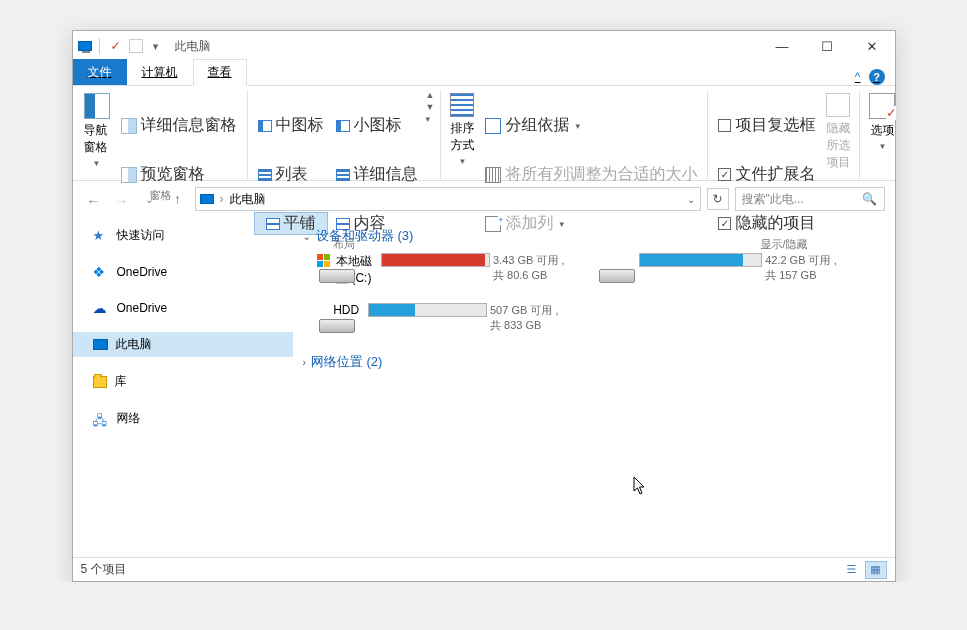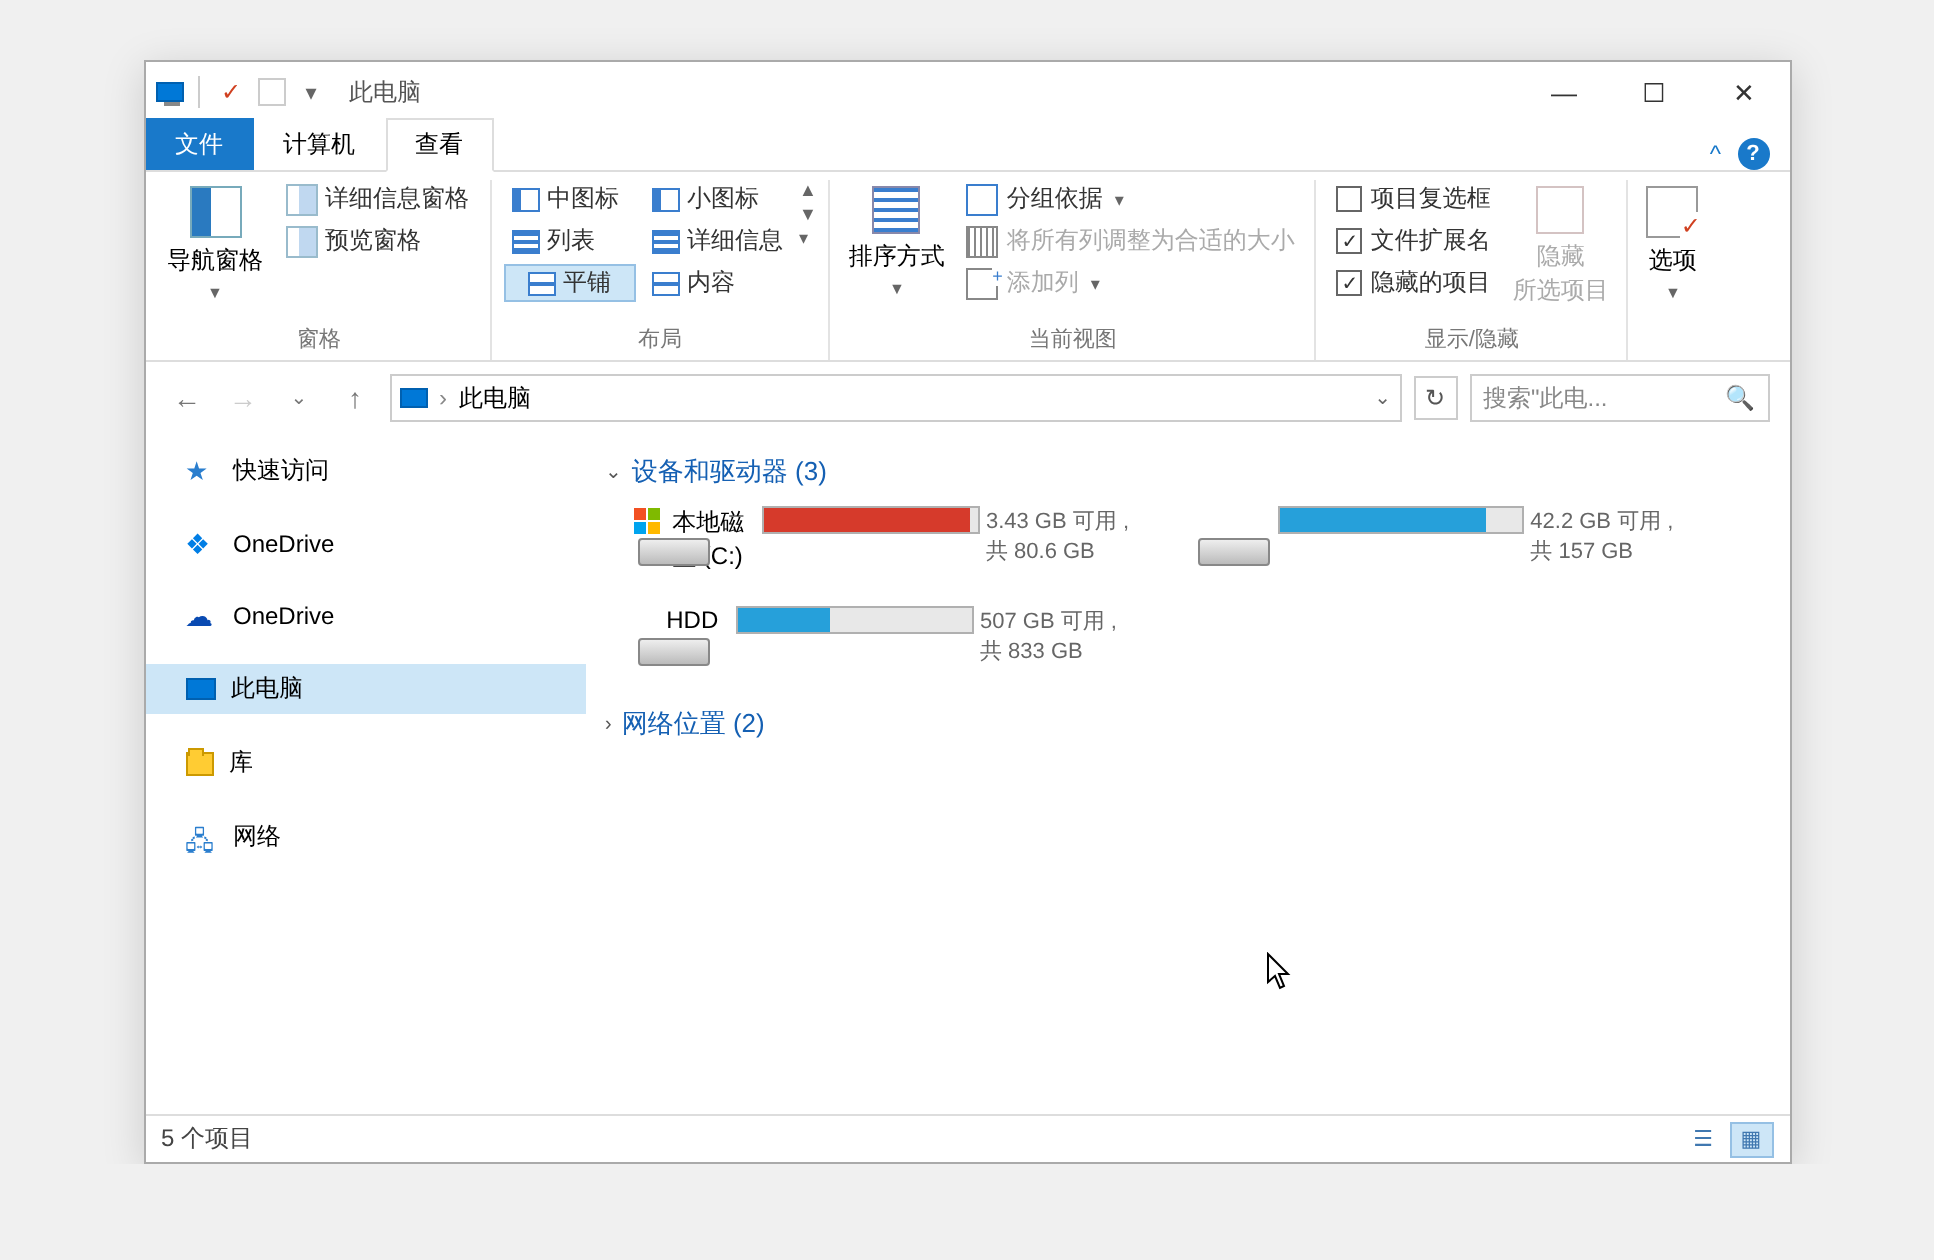--- a/index.html
+++ b/index.html
@@ -12,37 +12,37 @@
     .monitor-icon { background: #0078d7; position:relative; width:14px; height:10px; border:1px solid #0060b0; }
     .monitor-icon::after { content:""; position:absolute; bottom:-3px; left:3px; width:8px; height:2px; background:#888; }
     .qat-sep { width:1px; height:16px; background:#ccc; margin:0 3px; }
     .qat-item { width:18px; height:18px; display:flex; align-items:center; justify-content:center; font-size:11px; color:#666; }
     .check-red { color:#d04020; font-size:12px; }
     .title-text { margin-left: 10px; font-size: 12px; color: #555; }
     .win-controls { margin-left: auto; display: flex; }
     .win-btn { width: 45px; height: 30px; display: flex; align-items: center; justify-content: center; font-size: 13px; color: #333; }
 
     
-    .tabs { display: flex; align-items: flex-end; height: 25px; border-bottom: 1px solid #ddd; position:relative; }
+    .tabs { display: flex; align-items: flex-end; height: 25px; border-bottom: 1px solid #ddd; position:relative;text-decoration:underline; }
     .tab { padding: 4px 14px; font-size: 12px; border: 1px solid transparent; border-bottom: none; }
     .tab.file { background: #1979ca; color: #fff; }
     .tab.active { background: #fff; border-color: #ddd; border-bottom: 1px solid #fff; margin-bottom: -1px; }
     .tabs-right { margin-left:auto; display:flex; align-items:center; gap:8px; padding-right:10px; font-size:12px; color:#1979ca; }
     .help-circle { width:16px; height:16px; border-radius:50%; background:#1979ca; color:#fff; display:flex; align-items:center; justify-content:center; font-size:11px; font-weight:bold; }
 
     
     .ribbon { display: flex; border-bottom: 1px solid #ddd; padding: 4px 2px 0; background: #fff; height: 95px; }
     .rgroup { display: flex; flex-direction: column; padding: 0 6px; border-right: 1px solid #e3e3e3; }
     .rgroup-body { flex: 1; display: flex; align-items: flex-start; gap: 4px; font-size: 12px; }
     .rgroup-label { text-align: center; font-size: 11px; color: #777; padding: 2px 0 3px; }
     .rbtn-v { display: flex; flex-direction: column; align-items: center; gap: 3px; padding: 3px; font-size: 12px; }
     .rbtn-v .icon-box { width: 30px; height: 28px; }
     .ricon-sm { width: 16px; height: 16px; display: inline-block; flex-shrink:0; }
     .rcol { display: flex; flex-direction: column; gap: 2px; }
-    .ritem { display: flex; align-items: center; gap: 4px; padding: 1px 4px; font-size: 12px; color: #333; white-space: nowrap; }
+    .ritem { display: flex; align-items: center; gap: 4px; padding: 1px 4px; font-size: 16px; color: #333; white-space: nowrap; margin-top: 24px; }
     .ritem.sel { background: #cde6f7; border:1px solid #95c0e4; padding:0 11px; }
     .ritem.disabled { color: #aaa; }
     .chk { width: 13px; height: 13px; border: 1px solid #666; display: inline-flex; align-items: center; justify-content: center; font-size: 10px; flex-shrink:0; }
     .chk.checked::after { content: "✓"; color: #333; }
     .dd-arrow::after { content:"▾"; margin-left:2px; font-size:9px; color:#666; }
 
     
     .ic-navpane { background: linear-gradient(to right, #2a7ac0 40%, #fff 40%); border:1px solid #7ab; }
     .ic-preview { background: linear-gradient(to right, #fff 40%, #c0d8f0 40%); border:1px solid #9bc; }
     .ic-detailpane { background: linear-gradient(to right, #fff 40%, #c0d8f0 40%); border:1px solid #9bc; }
@@ -218,21 +218,20 @@
           <div class="ritem disabled">
               <span class="ricon-sm ic-size"></span>
               <span>将所有列调整为合适的大小</span>
             </div>
           <div class="ritem disabled dd-arrow">
               <span class="ricon-sm ic-addcol"></span>
               <span>添加列</span>
             </div>
         </div>
       </div>
-      <div class="rgroup-label">当前视图</div>
     </div>
 
     <div class="rgroup">
       <div class="rgroup-body">
         <div class="rcol">
           <div class="ritem">
               <span class="chk"></span>
               <span>项目复选框</span>
             </div>
           <div class="ritem">

